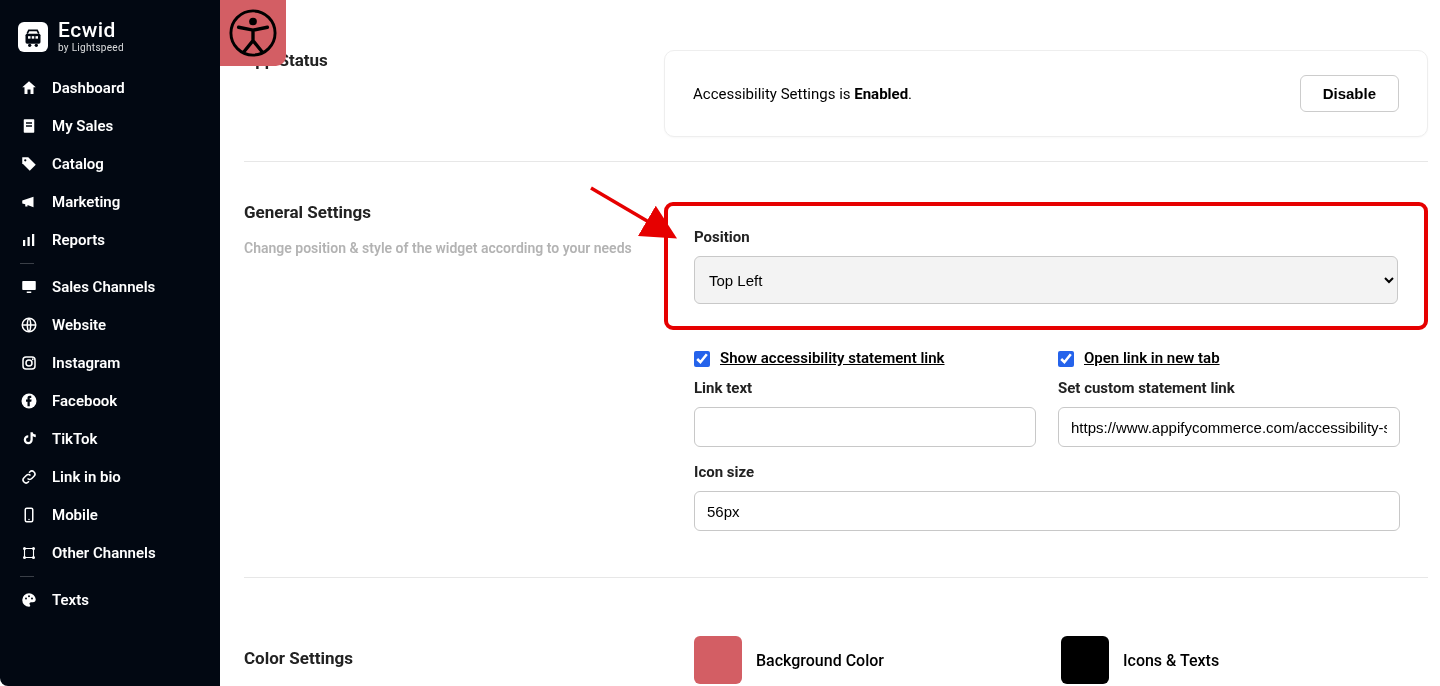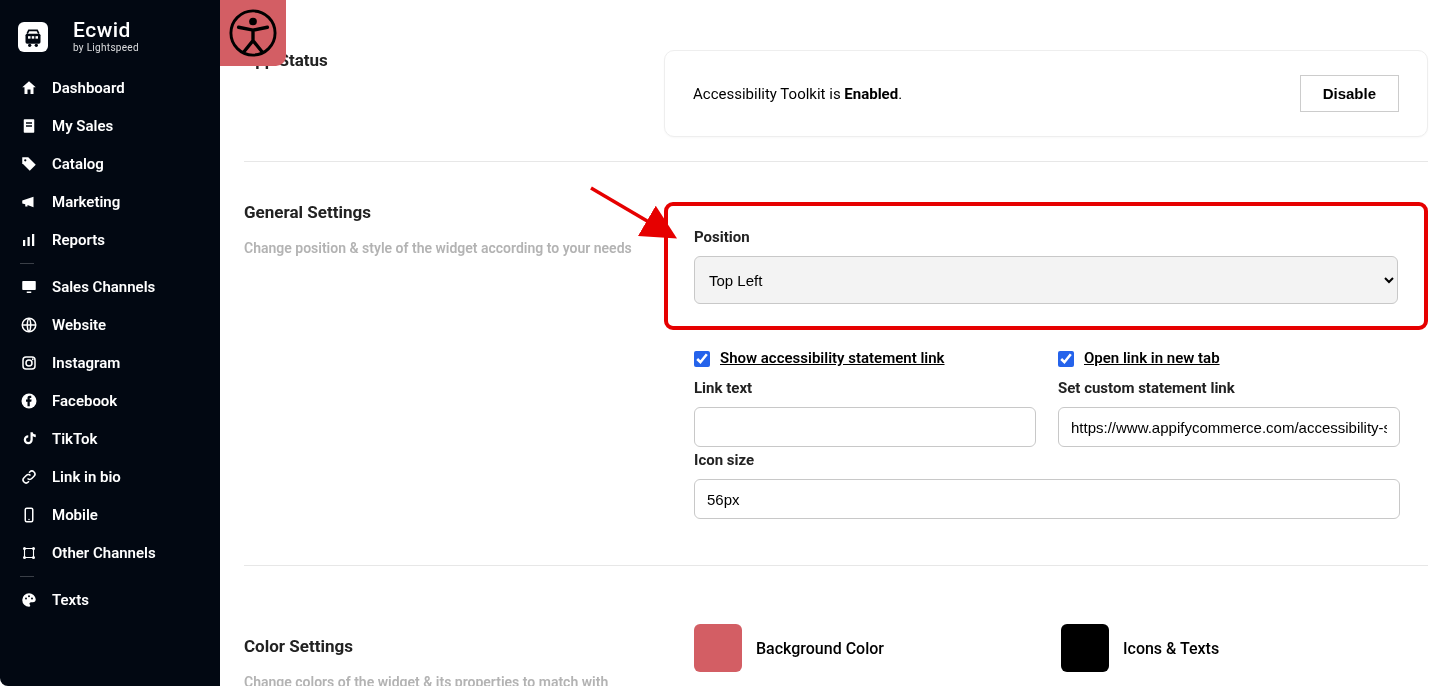--- a/index.html
+++ b/index.html
@@ -22,21 +22,21 @@
   background: #020812;
   color: #fff;
   display: flex;
   flex-direction: column;
   border-bottom-left-radius: 8px;
 }
 .logo-block {
   display: flex;
   align-items: center;
   padding: 20px 18px 16px 18px;
-  gap: 25px;
+  gap: 10px;
 }
 .logo-icon {
   width: 30px;
   height: 30px;
   background: #fff;
   border-radius: 6px;
   display: flex;
   align-items: center;
   justify-content: center;
 }
@@ -141,21 +141,21 @@
 .status-row {
   display: flex;
   align-items: center;
   justify-content: space-between;
 }
 .status-text { font-size: 15px; }
 .status-text .bold { font-weight: 700; }
 .disable-btn {
   background: #fff;
   border: 1px solid #ccc;
-  border-radius: 0;
+  border-radius: 6px;
   padding: 9px 22px;
   font-size: 15px;
   font-weight: 600;
   cursor: pointer;
 }
 
 
 .general-card {
   position: relative;
   border: 4px solid #e60000;
@@ -204,21 +204,21 @@
 }
 .text-input {
   width: 100%;
   height: 40px;
   border: 1px solid #c8c8c8;
   border-radius: 6px;
   padding: 0 12px;
   font-size: 15px;
   background: #fff;
 }
-.icon-size-block { margin-top: 4px; }
+.icon-size-block { margin-top: 16px; }
 .icon-size-block .text-input { width: 100%; }
 
 
 .arrow-svg {
   position: absolute;
   left: 576px;
   top: 180px;
   width: 110px;
   height: 80px;
   z-index: 10;
@@ -431,21 +431,21 @@
 <main class="main">
 
   <section class="section first">
     <div class="section-left">
       <div class="section-title">App Status</div>
     </div>
     <div class="section-right">
       <div class="card">
         <div class="status-row">
           <div class="status-text">
-            <span>Accessibility Toolkit is </span><span class="bold">Enabled</span><span>.</span>
+            <span>Accessibility Settings is </span><span class="bold">Enabled</span><span>.</span>
           </div>
           <button class="disable-btn">Disable</button>
         </div>
       </div>
     </div>
   </section>
 
   <section class="section">
     <div class="section-left">
       <div class="section-title">General Settings</div>

